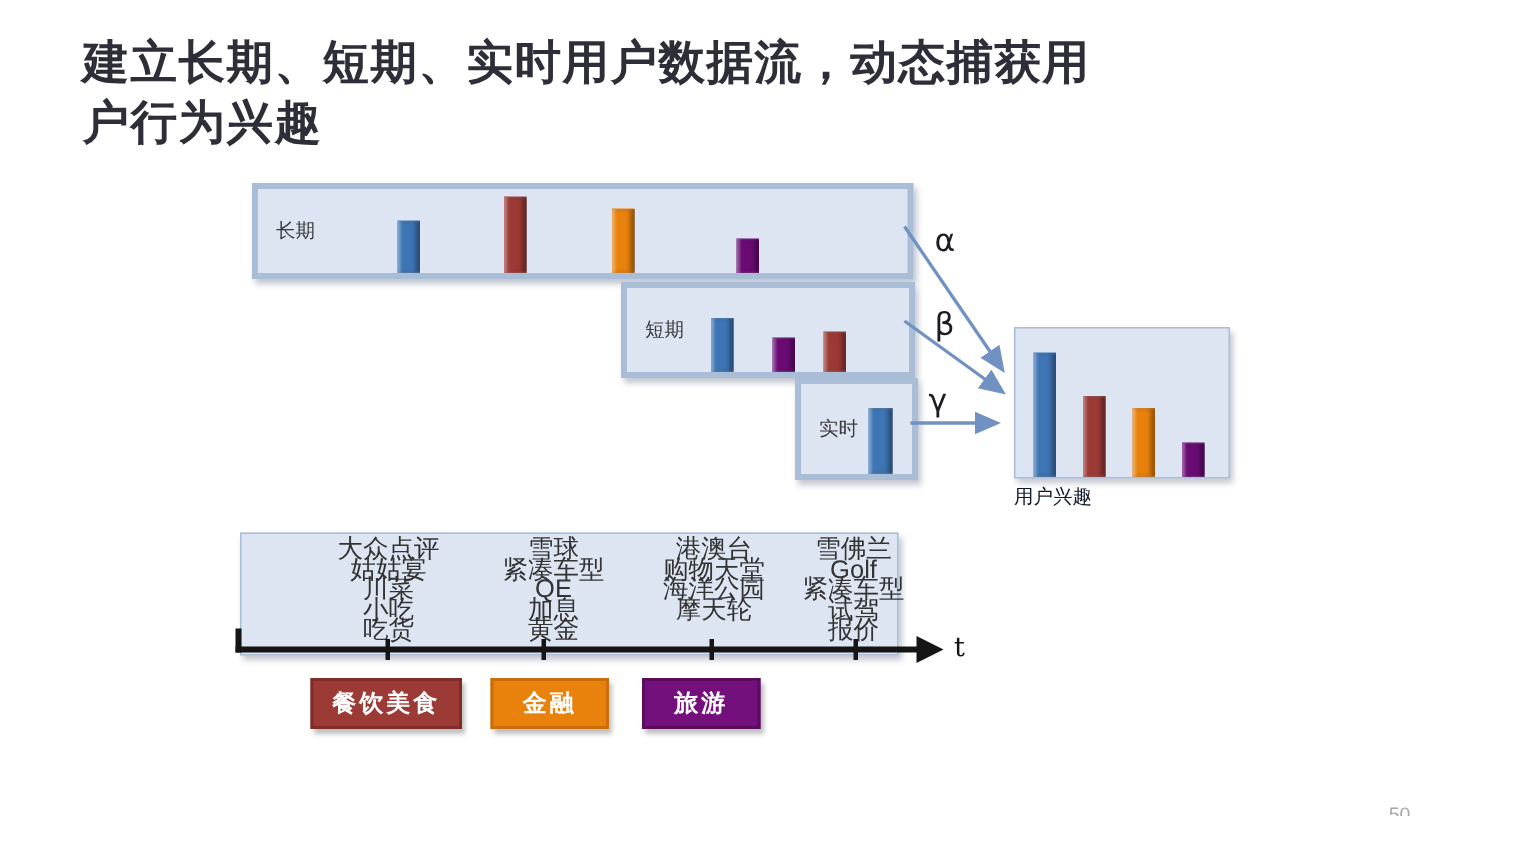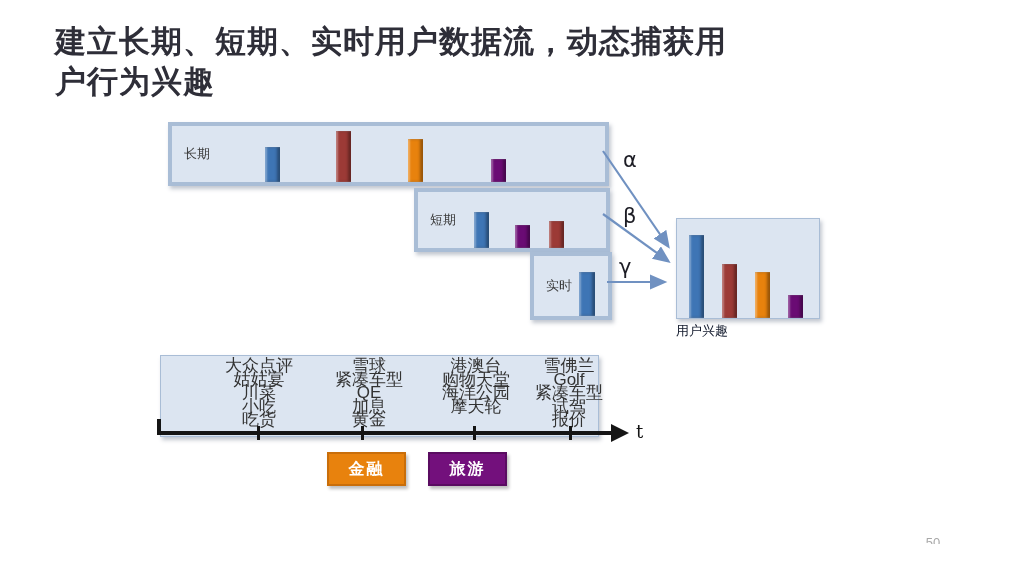--- a/index.html
+++ b/index.html
@@ -129,20 +129,23 @@
 
   <div class="axis-start"></div>
   <div class="axis-line"></div>
   <div class="axis-tick" style="left:257px;"></div>
   <div class="axis-tick" style="left:361px;"></div>
   <div class="axis-tick" style="left:473px;"></div>
   <div class="axis-tick" style="left:569px;"></div>
   <div class="axis-arrowhead"></div>
   <div class="axis-t">t</div>
 
+  <div class="cat-box" style="left: 207px; width: 101px; background: rgb(156, 58, 54); border-color: rgb(126, 45, 41);">
+    <span>餐饮美食</span>
+  </div>
   <div class="cat-box" style="left: 327px; width: 79px; background: rgb(232, 130, 13); border-color: rgb(201, 110, 10);">
     <span>金融</span>
   </div>
   <div class="cat-box" style="left: 428px; width: 79px; background: rgb(115, 16, 124); border-color: rgb(90, 12, 97);">
     <span>旅游</span>
   </div>
 
   <div class="page-num">50</div>
 
 </div>

